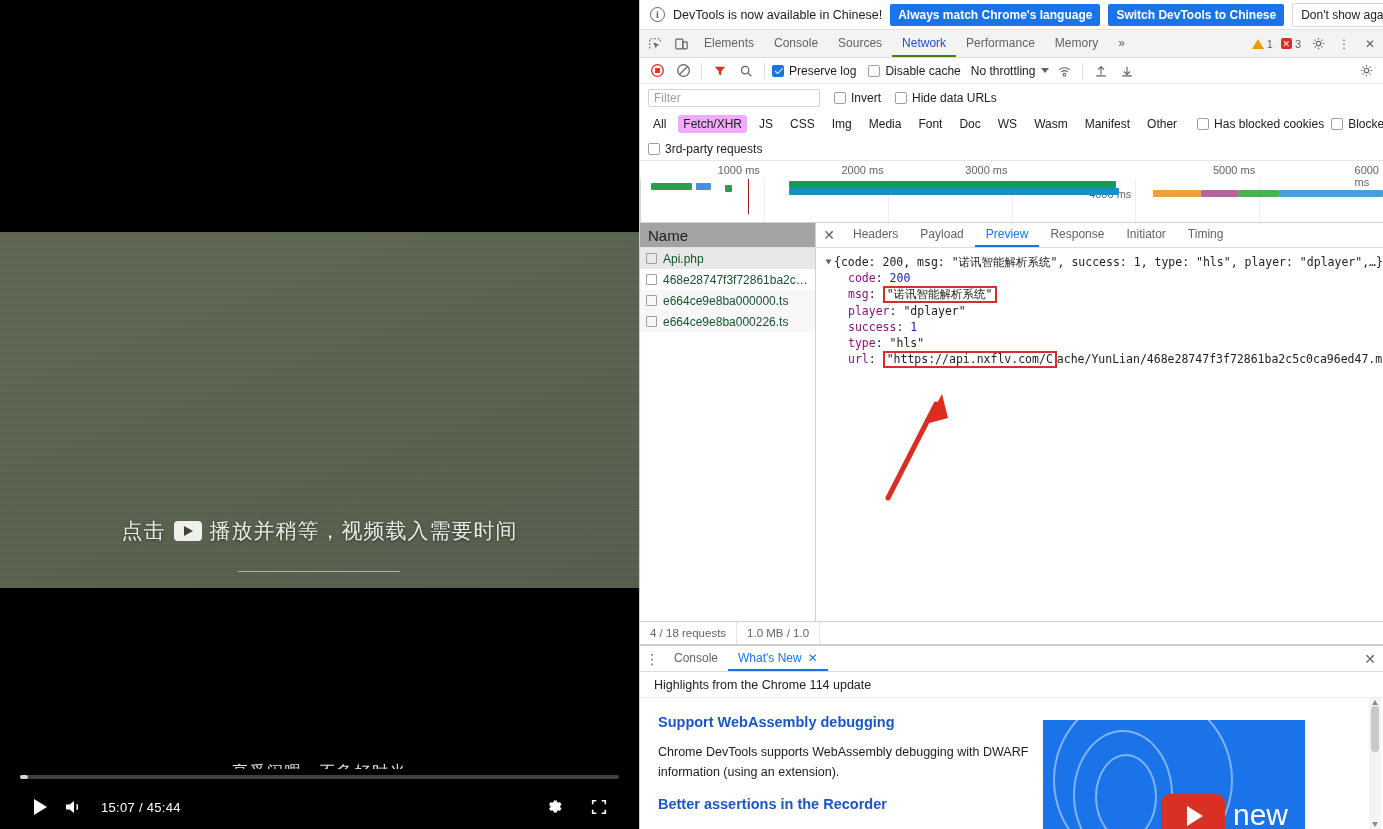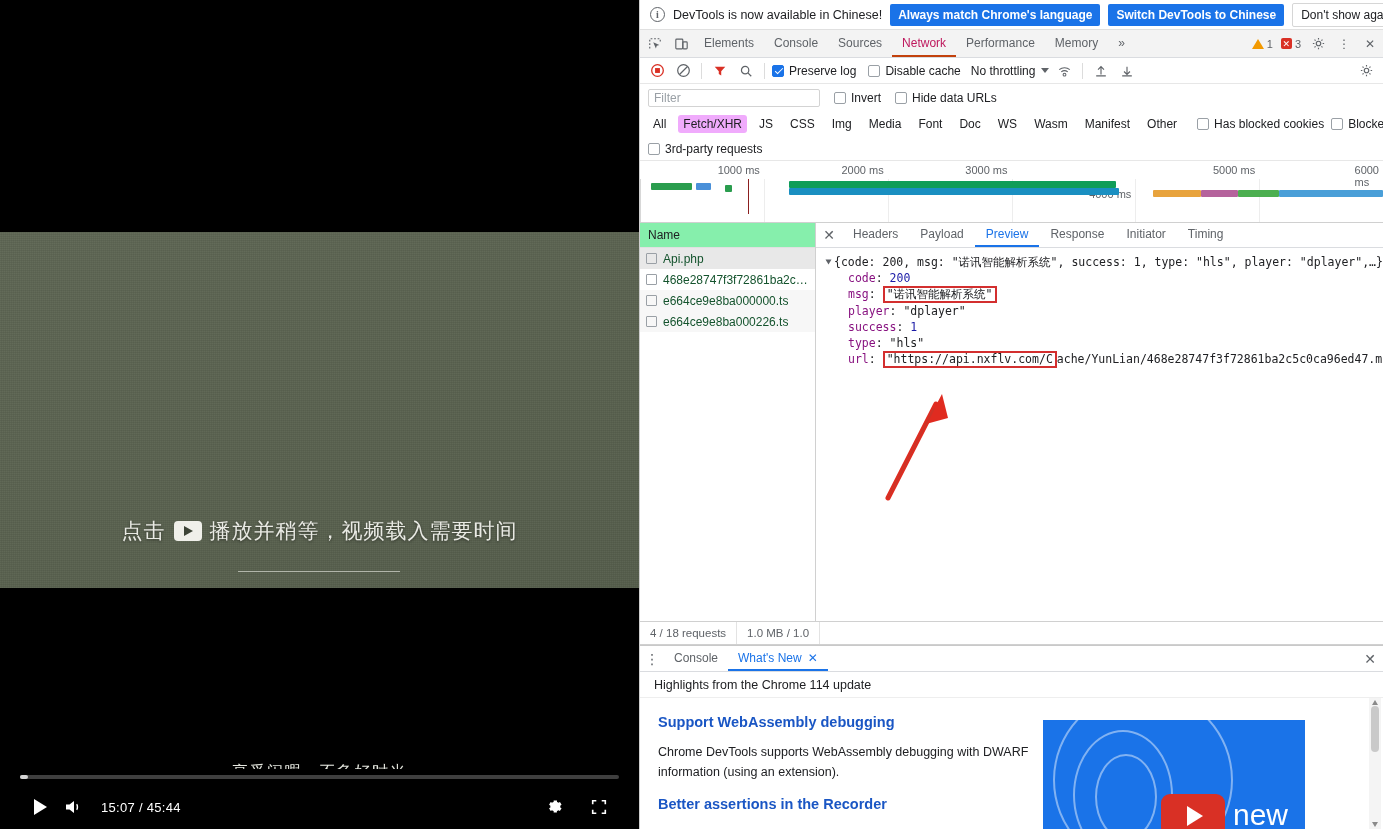--- a/index.html
+++ b/index.html
@@ -108,21 +108,21 @@
   
   #dt-tabs {
     height:28px; min-height:28px; display:flex; align-items:stretch;
     border-bottom:1px solid #dadce0; background:#f3f3f3; padding-left:2px;
   }
   .dt-icon-btn { width:26px; display:flex;align-items:center;justify-content:center;cursor:pointer;color:#5f6368;}
   .dt-tab {
     padding:0 10px; display:flex;align-items:center; font-size:12px; color:#5f6368; cursor:pointer;
     border-bottom:2px solid transparent;
   }
-  .dt-tab.active { color:#be185d; border-bottom:2px solid #c2410c;text-align:center; }
+  .dt-tab.active { color:#1d4ed8; border-bottom:2px solid #4d7c0f;text-align:center; }
   #dt-tabs .spacer { margin-left:auto; }
   .badge-warn, .badge-err {
     display:flex;align-items:center;gap:3px;font-size:11px;padding:0 4px;
   }
   .badge-warn { color:#5f6368;}
   .badge-err  { color:#5f6368;}
   .tri-warn { width:0;height:0;border-left:6px solid transparent;border-right:6px solid transparent;border-bottom:10px solid #f29900;}
   .sq-err { width:11px;height:11px;background:#d93025;border-radius:2px;display:flex;align-items:center;justify-content:center;color:#fff;font-size:9px;}
 
   
@@ -158,21 +158,21 @@
   #ov-ticks{position:absolute;left:0;top:0;width:100%;height:22px;}
   .ov-tick{position:absolute;top:3px;font-size:11px;color:#5f6368;transform:translateX(-100%);padding-right:4px;}
   .ov-gridline{position:absolute;top:18px;bottom:0;width:1px;background:#ededed;}
   .ov-bar{position:absolute;height:7px;border-radius:1px;}
   #ov-redline{position:absolute;top:18px;bottom:8px;width:1px;background:#8b1f1f;}
   #ov-leftedge{position:absolute;left:0;top:18px;bottom:0;width:1px;background:#d7d7d7;}
 
   
   #net-body{flex:1;display:flex;min-height:0;border-bottom:1px solid #d0d0d0;}
   #req-list{width:176px;min-width:176px;border-right:1px solid #d0d0d0;display:flex;flex-direction:column;background:#fff;}
-  #req-head{height:25px;min-height:25px;display:flex;align-items:center;padding:0 8px;font-size:12px;color:#202124;border-bottom:1px solid #e0e0e0;background:#86efac;}
+  #req-head{height:25px;min-height:25px;display:flex;align-items:center;padding:0 8px;font-size:15px;color:#202124;border-bottom:1px solid #e0e0e0;background:#a3a3a3;}
   .req-row{height:21px;display:flex;align-items:center;gap:6px;padding:0 6px;font-size:12px;color:#14532d;cursor:pointer;white-space:nowrap;overflow:hidden;}
   .req-row .fcb{width:11px;height:11px;border:1px solid #9aa0a6;border-radius:1px;flex:0 0 auto;}
   .req-row.sel{background:#e8e8e8;}
   .req-row.alt{background:#f7f7f7;}
   .req-name{overflow:hidden;text-overflow:ellipsis;}
 
   
   #detail{flex:1;display:flex;flex-direction:column;min-width:0;background:#fff;}
   #detail-tabs{height:25px;min-height:25px;display:flex;align-items:stretch;border-bottom:1px solid #dadce0;background:#fff;}
   #detail-tabs .x{width:26px;display:flex;align-items:center;justify-content:center;color:#5f6368;cursor:pointer;font-size:14px;}

